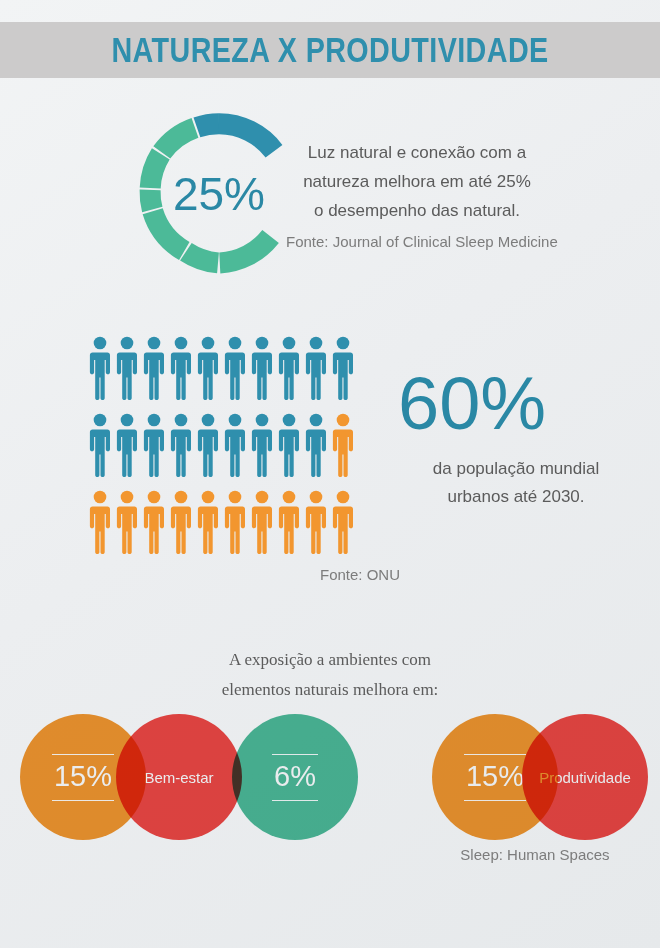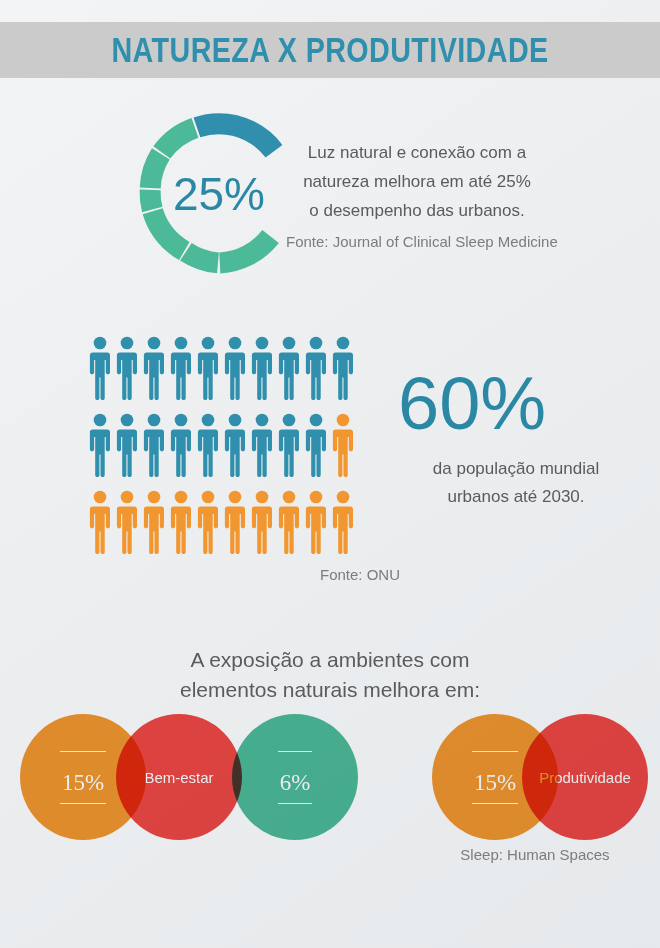--- a/index.html
+++ b/index.html
@@ -142,23 +142,24 @@
   
   .s3-intro {
     position: absolute;
     left: 130px;
     top: 645px;
     width: 400px;
     text-align: center;
   }
   .s3-intro .line {
     color: #5b5b5b;
-    font-size: 21px;
+    font-size: 17px;
     line-height: 30px;
     white-space: nowrap;
+    font-family: Liberation Serif, serif;
   }
 
   .circle-row {
     position: absolute;
     left: 0;
     top: 714px;
     width: 660px;
     height: 128px;
   }
   .circle {
@@ -167,28 +168,27 @@
     width: 126px;
     height: 126px;
     border-radius: 50%;
     display: flex;
     align-items: center;
     justify-content: center;
     color: #ffffff;
     mix-blend-mode: multiply;
   }
   .circle .pct {
-    font-size: 23px;
+    font-size: 29px;
     font-weight: 300;
     line-height: 1;
-    padding: 19px 2px 9px;
+    padding: 7px 2px 9px;
     border-top: 1.6px solid rgba(255,255,255,0.95);
     border-bottom: 1.6px solid rgba(255,255,255,0.95);
     white-space: nowrap;
-    font-family: Liberation Serif, serif;
   }
   .circle .lbl {
     font-size: 15px;
     line-height: 1;
     white-space: nowrap;
   }
 
   .s3-src {
     position: absolute;
     left: 430px;
@@ -219,21 +219,21 @@
         <path d="M 84.0 154.9 A 69 69 0 0 1 51.9 143.7" stroke="#4CBA98" stroke-width="21"></path>
         <path d="M 136.6 128.6 A 69 69 0 0 1 85.8 154.9" stroke="#4CBA98" stroke-width="21"></path>
       </g>
     </svg>
     <div class="donut-label">25%</div>
   </div>
 
   <div class="s1-text">
     <div class="line">Luz natural e conexão com a</div>
     <div class="line">natureza melhora em até 25%</div>
-    <div class="line">o desempenho das urbanos.</div>
+    <div class="line">o desempenho das natural.</div>
     <div class="src s1-src">Fonte: Journal of Clinical Sleep Medicine</div>
   </div>
 
   <div class="people-grid">
     <div class="people-row">
         <div class="person">
           <svg viewBox="0 0 24 64" width="24" height="64">
             <circle cx="12" cy="7" r="6.3" fill="#2F8FAD"></circle>
             <path fill="#2F8FAD" d="M4.6 16.5h14.8c1.5 0 2.6 1.1 2.6 2.6v17.1c0 1.2-.9 2.1-2.1 2.1s-2.1-.9-2.1-2.1V24h-1.1v38c0 1.2-.9 2.1-2.1 2.1s-2.1-.9-2.1-2.1V41.4h-1.1V62c0 1.2-.9 2.1-2.1 2.1S7.2 63.2 7.2 62V24H6.1v12.2c0 1.2-.9 2.1-2.1 2.1s-2.1-.9-2.1-2.1V19.1c0-1.5 1.1-2.6 2.7-2.6z"></path>
           </svg>

